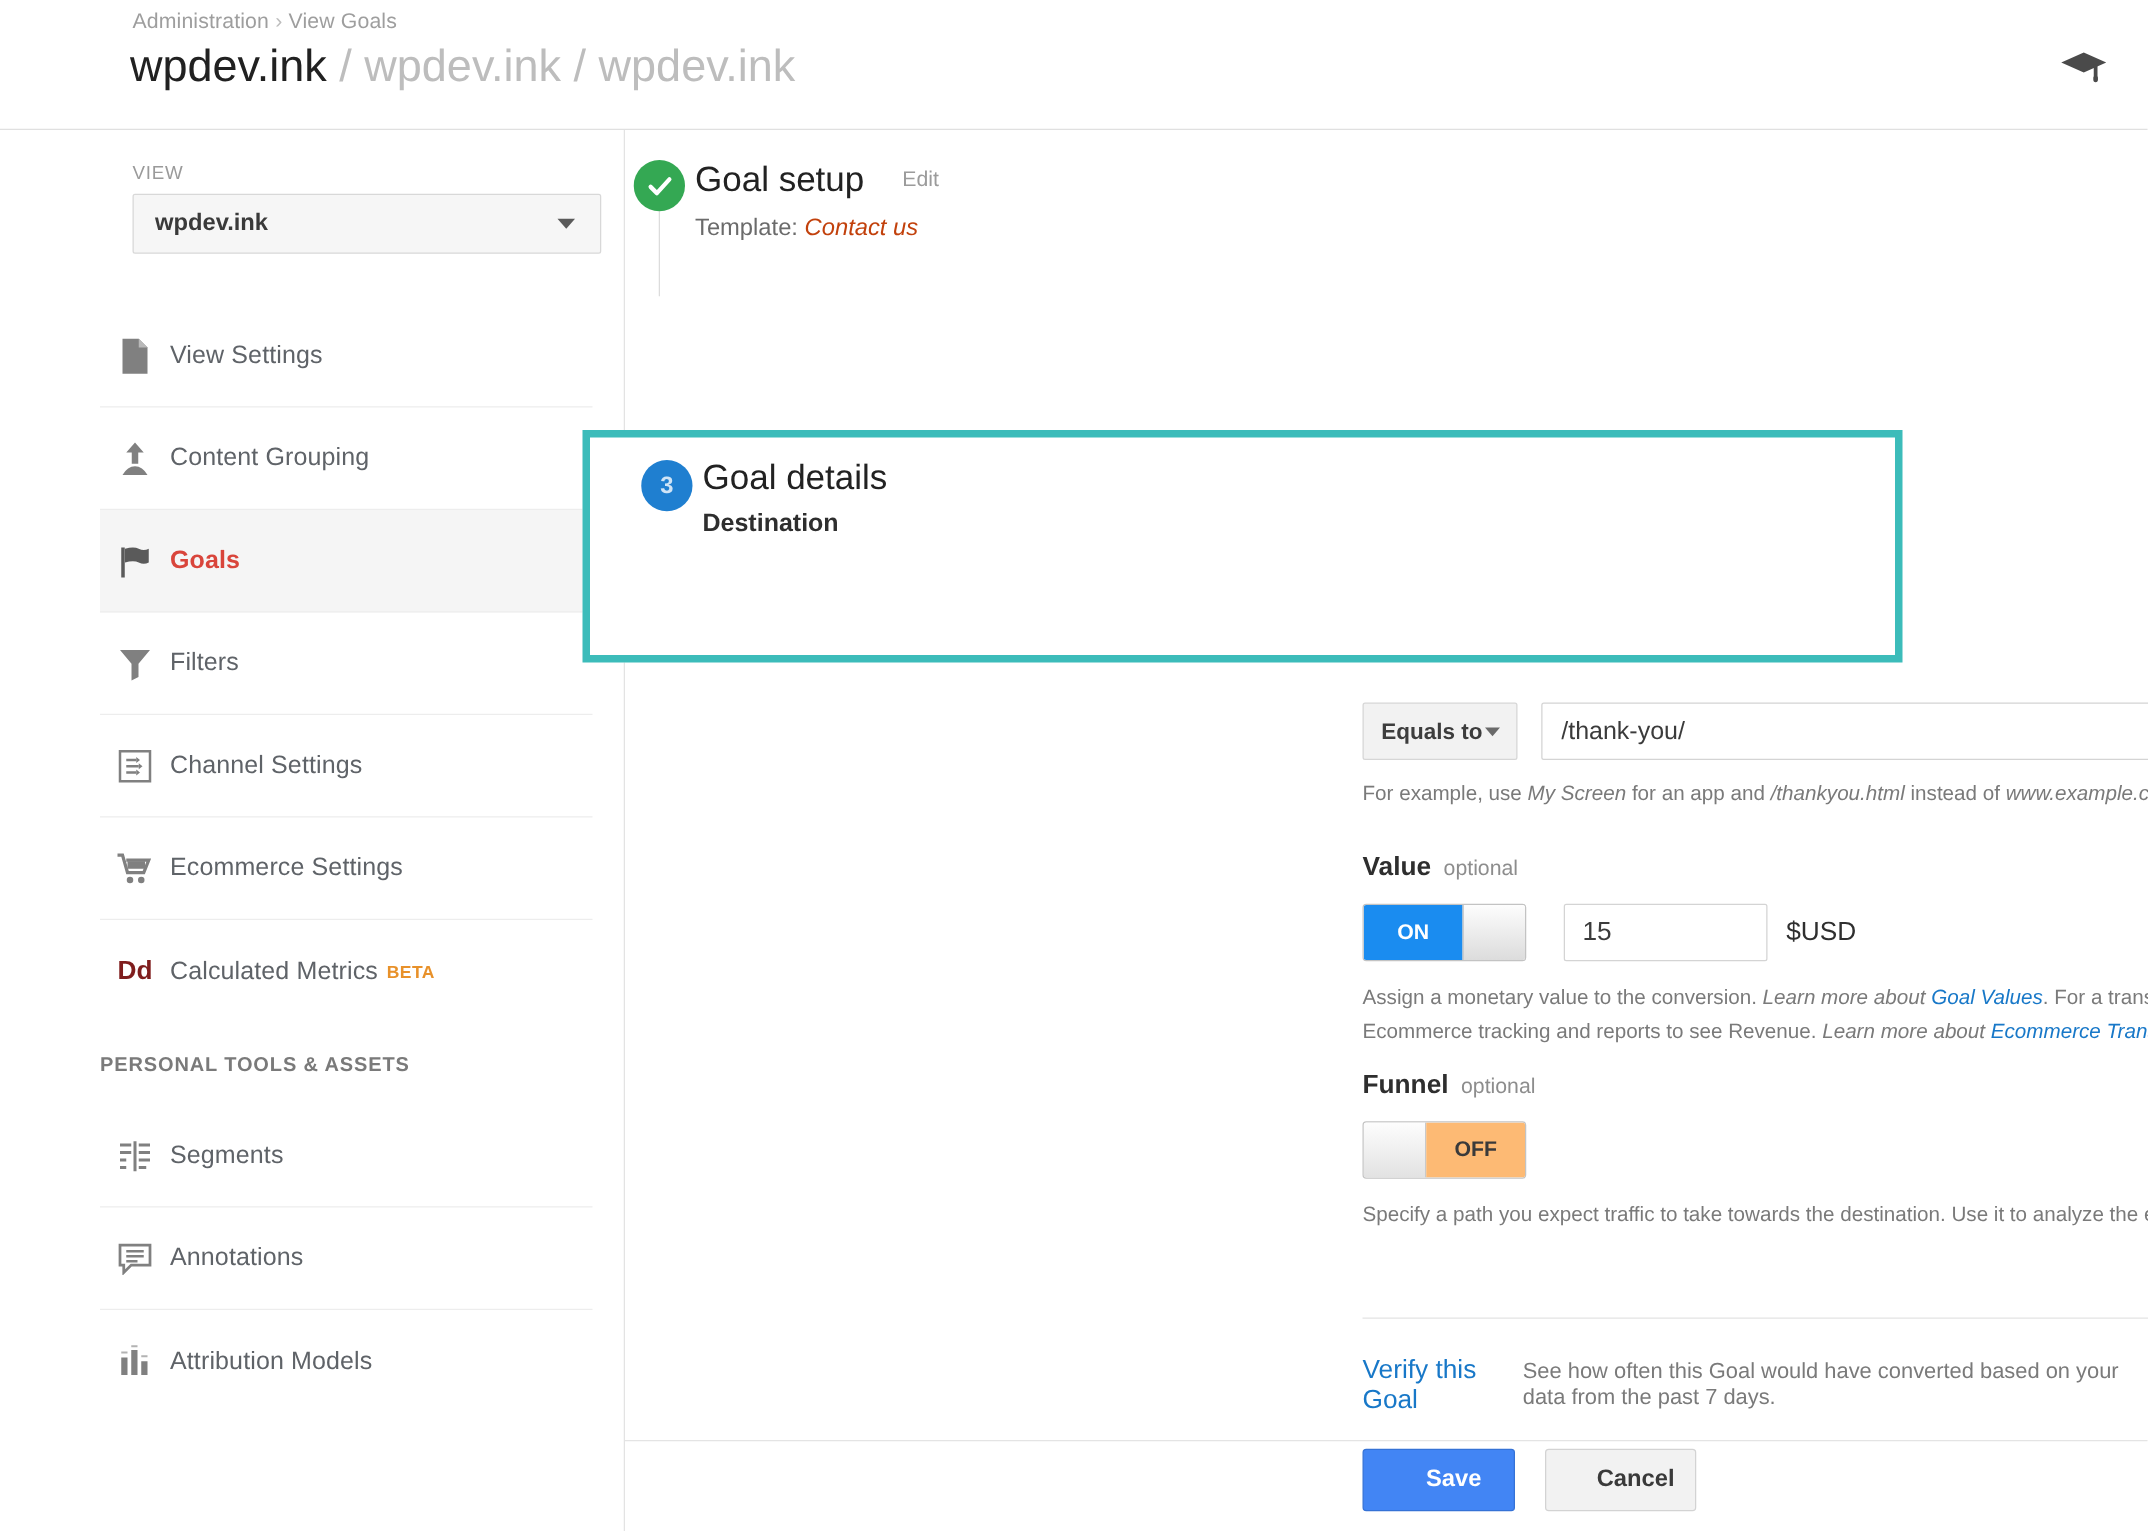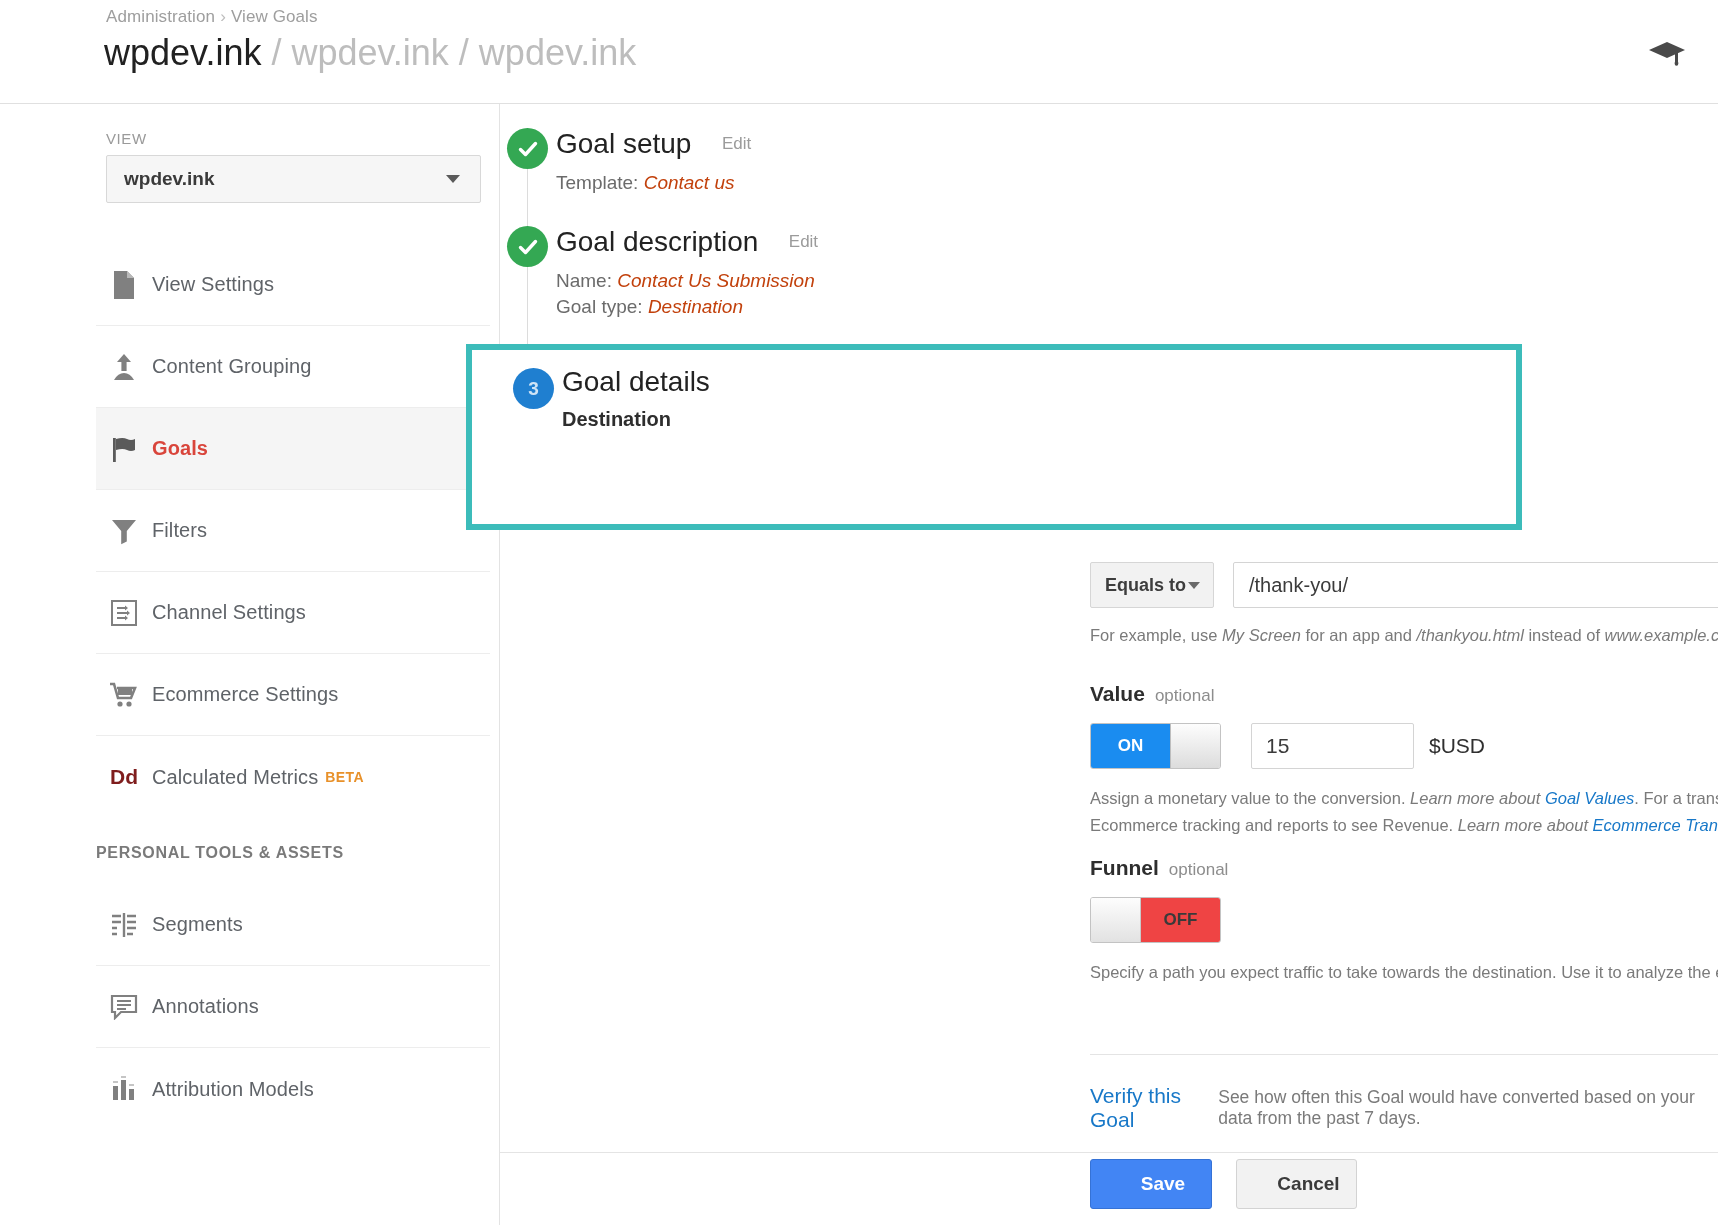--- a/index.html
+++ b/index.html
@@ -76,21 +76,21 @@
     font-size: 19px; font-weight: bold; color: #3a3a3a;
   }
   .view-select .caret {
     position: absolute; right: 20px;
     width: 0; height: 0;
     border-left: 7px solid transparent;
     border-right: 7px solid transparent;
     border-top: 8px solid #5a5a5a;
   }
 
-  .nav { position: absolute; left: 96px; top: 140px; width: 394px; }
+  .nav { position: absolute; left: 80px; top: 140px; width: 394px; }
   .nav-item {
     position: relative;
     height: 82px;
     display: flex; align-items: center;
     border-bottom: 1px solid #ededed;
     cursor: pointer;
   }
   .nav-item.no-rule { border-bottom: none; }
   .nav-item .ico {
     width: 56px; min-width: 56px;
@@ -237,21 +237,21 @@
     width: 50px;
     background: linear-gradient(#fdfdfd, #dcdcdc);
     border-left: 1px solid #bdbdbd;
   }
   .toggle.off .knob {
     width: 50px;
     background: linear-gradient(#fdfdfd, #e2e2e2);
     border-right: 1px solid #c9c9c9;
   }
   .toggle.off .off-seg {
-    flex: 1; background: #ef4444; color: #3a3a3a;
+    flex: 1; background: #fdba74; color: #3a3a3a;
   }
   .val-input {
     margin-left: 30px;
     width: 163px; height: 46px;
     border: 1px solid #d4d4d4; border-radius: 2px;
     font-size: 21px; color: #3b3b3b; padding: 0 14px;
     font-family: "Liberation Sans", sans-serif;
   }
   .currency { margin-left: 15px; font-size: 21px; color: #2f2f2f; }
   .value-help { margin-top: 16px; width: 1005px; }
@@ -452,36 +452,20 @@
     <div>
       <span class="step-title">Goal setup</span>
       <span class="edit-link">Edit</span>
     </div>
     <div class="step-meta">
       <span>Template:</span>
       <i>Contact us</i>
     </div>
   </div>
 
-  <div class="step" id="goal-desc-step">
-    <div class="step-line" style="top:41px;height:96px;"></div>
-    <div class="step-dot done">
-      <svg width="24" height="24" viewBox="0 0 24 24">
-          <path d="M4.5 12.5 L9.5 17.5 L19.5 6.5" stroke="#fff" stroke-width="3.4" fill="none" stroke-linecap="round" stroke-linejoin="round"></path>
-        </svg>
-    </div>
-    <div>
-      <span class="step-title">Goal description</span>
-      <span class="edit-link">Edit</span>
-    </div>
-    <div class="step-meta">
-      <div><span>Name:</span> <i>Contact Us Submission</i></div>
-      <div><span>Goal type:</span> <i>Destination</i></div>
-    </div>
-  </div>
 
   <div class="details-box">
     <div class="details-inner">
       <div class="details-dot">
         <span class="num">3</span>
       </div>
       <div class="step-title">Goal details</div>
       <div class="field-label">Destination</div>
     </div>
   </div>

